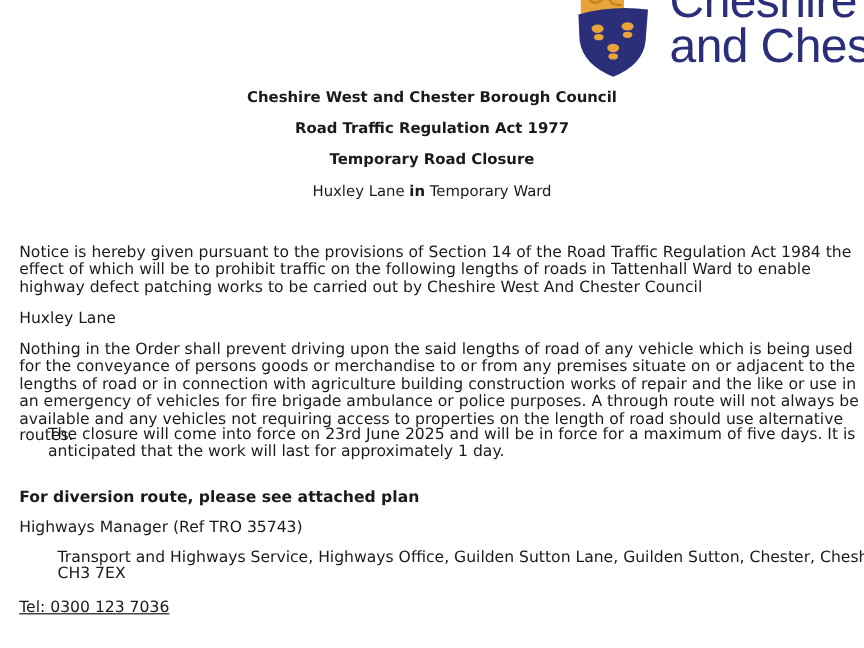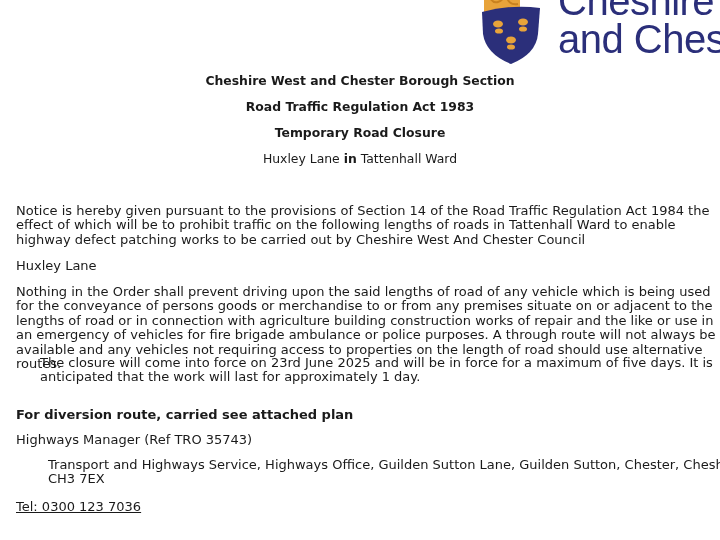--- a/index.html
+++ b/index.html
@@ -88,30 +88,30 @@
     <ellipse cx="45" cy="41" rx="4" ry="2.6" fill="#e8a33a"></ellipse>
     <ellipse cx="33" cy="52" rx="5" ry="3.5" fill="#e8a33a"></ellipse>
     <ellipse cx="33" cy="59" rx="4" ry="2.6" fill="#e8a33a"></ellipse>
   </svg>
   <div class="wordmark">
     <div>Cheshire</div>
     <div>and Ches</div>
   </div>
 </div>
 
-<div class="header bold h1">Cheshire West and Chester Borough Section</div>
-<div class="header bold h2">Road Traffic Regulation Act 1983</div>
+<div class="header bold h1">Cheshire West and Chester Borough Council</div>
+<div class="header bold h2">Road Traffic Regulation Act 1977</div>
 <div class="header bold h3">Temporary Road Closure</div>
 <div class="header h4">
   <span>Huxley Lane</span>
   <b>in</b>
-  <span>Tattenhall Ward</span>
+  <span>Temporary Ward</span>
 </div>
 
 <p class="para p-notice">Notice is hereby given pursuant to the provisions of Section 14 of the Road Traffic Regulation Act 1984 the effect of which will be to prohibit traffic on the following lengths of roads in Tattenhall Ward to enable highway defect patching works to be carried out by Cheshire West And Chester Council</p>
 <p class="para p-road">Huxley Lane</p>
 <p class="para p-nothing">Nothing in the Order shall prevent driving upon the said lengths of road of any vehicle which is being used for the conveyance of persons goods or merchandise to or from any premises situate on or adjacent to the lengths of road or in connection with agriculture building construction works of repair and the like or use in an emergency of vehicles for fire brigade ambulance or police purposes.  A through route will not always be available and any vehicles not requiring access to properties on the length of road should use alternative routes.</p>
 <p class="para p-closure">The closure will come into force on 23rd June 2025 and will be in force for a maximum of five days. It is anticipated that the work will last for approximately 1 day.</p>
-<p class="para bold p-diversion">For diversion route, carried see attached plan</p>
+<p class="para bold p-diversion">For diversion route, please see attached plan</p>
 <p class="para p-manager">Highways Manager (Ref TRO 35743)</p>
 <p class="para p-address">Transport and Highways Service, Highways Office, Guilden Sutton Lane, Guilden Sutton, Chester, Cheshire, CH3 7EX</p>
 <p class="para p-tel">Tel: 0300 123 7036</p>
 <p class="para p-email">Email: highways@cheshirewestandchester.gov.uk</p>
 
 </body></html>

